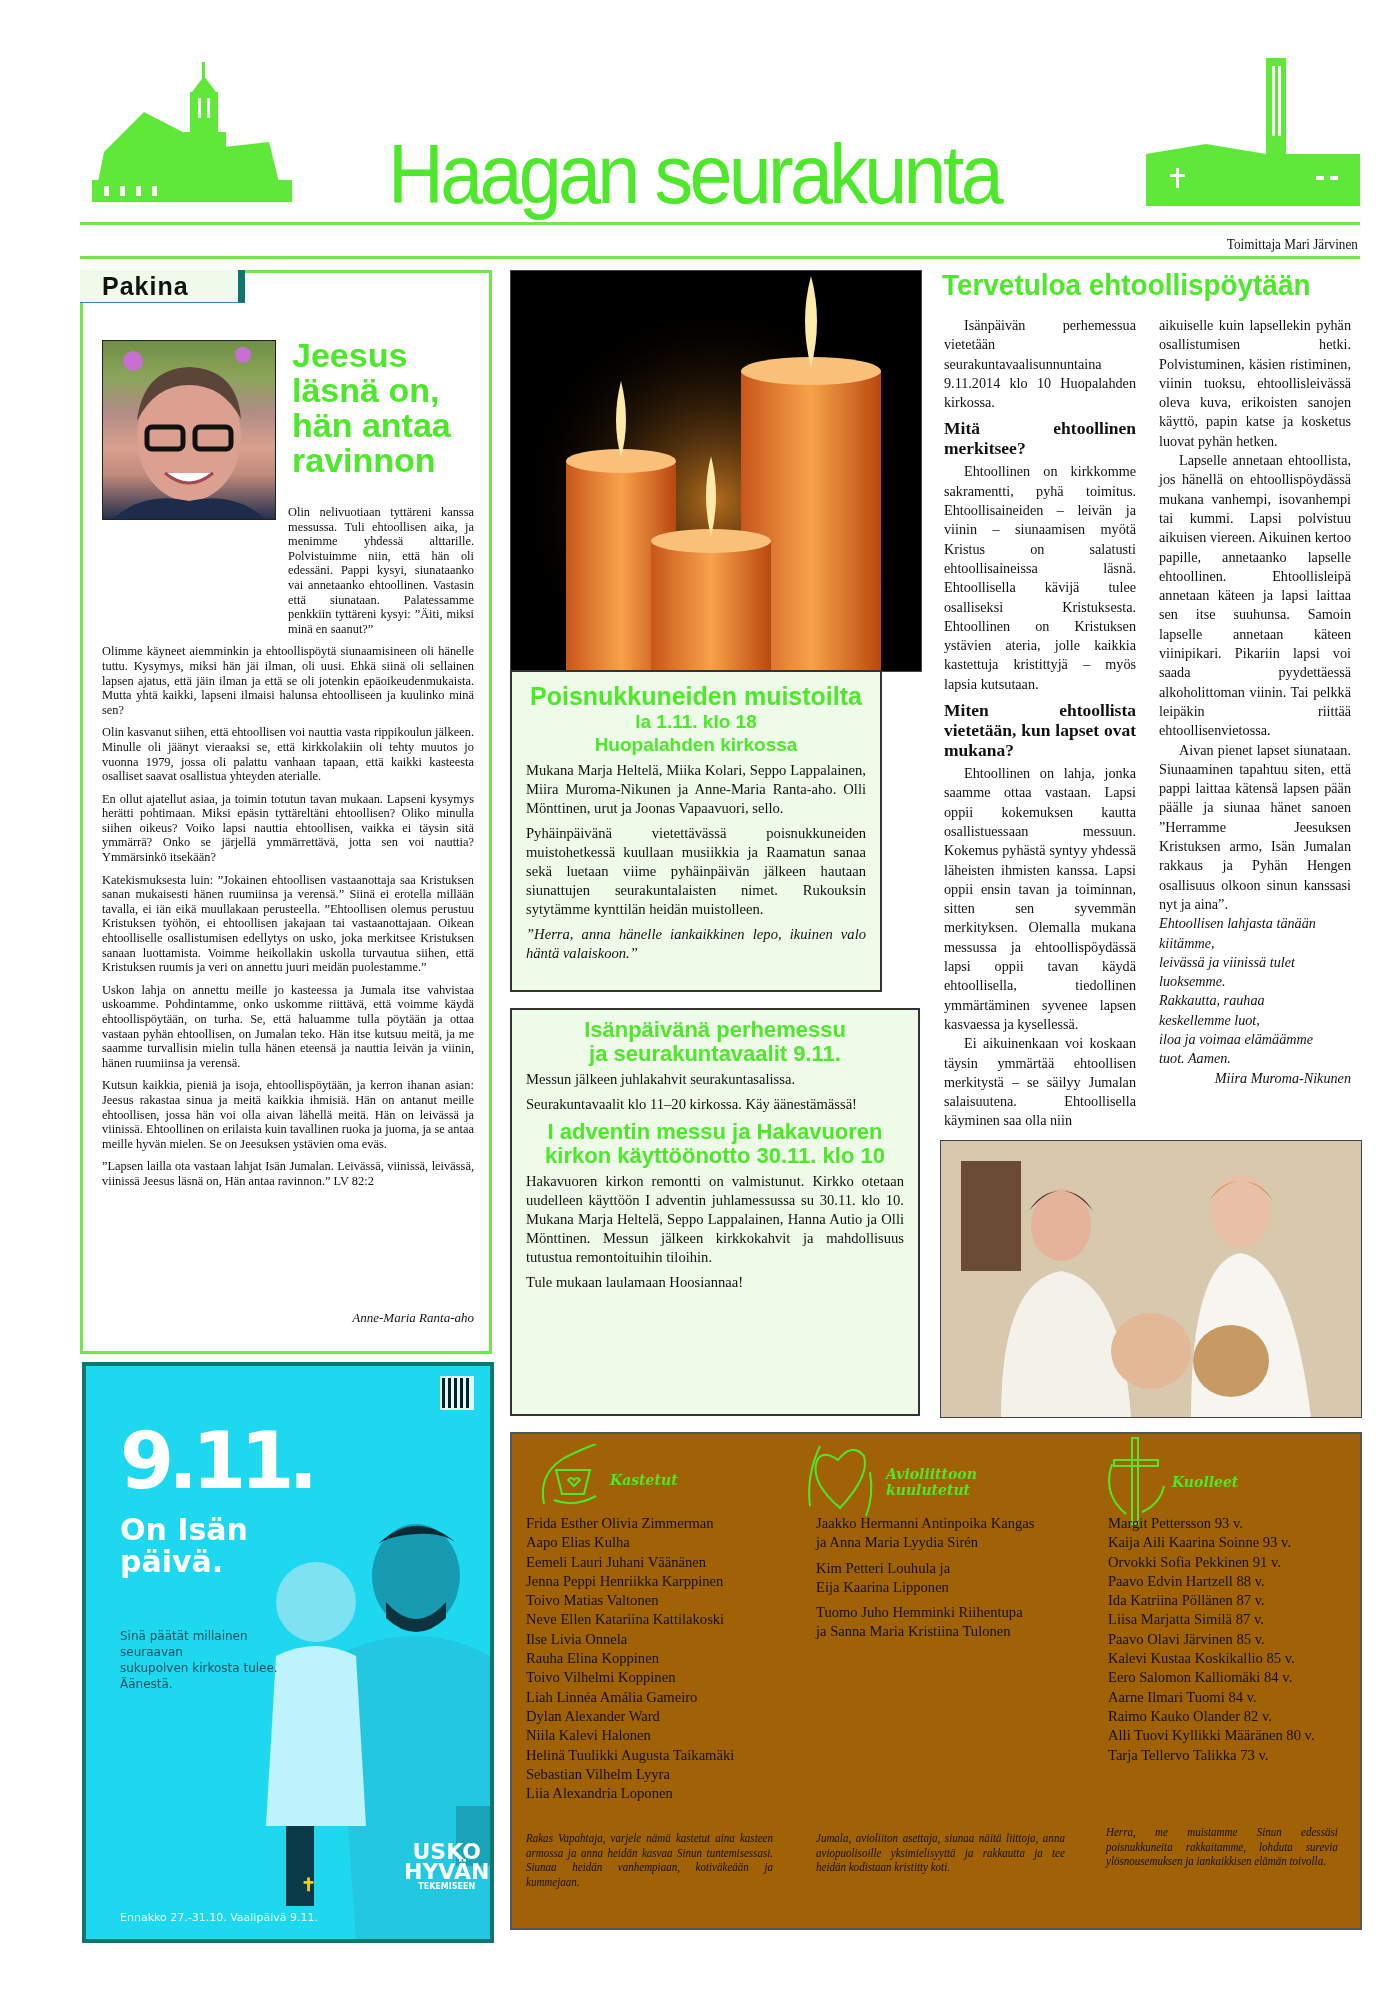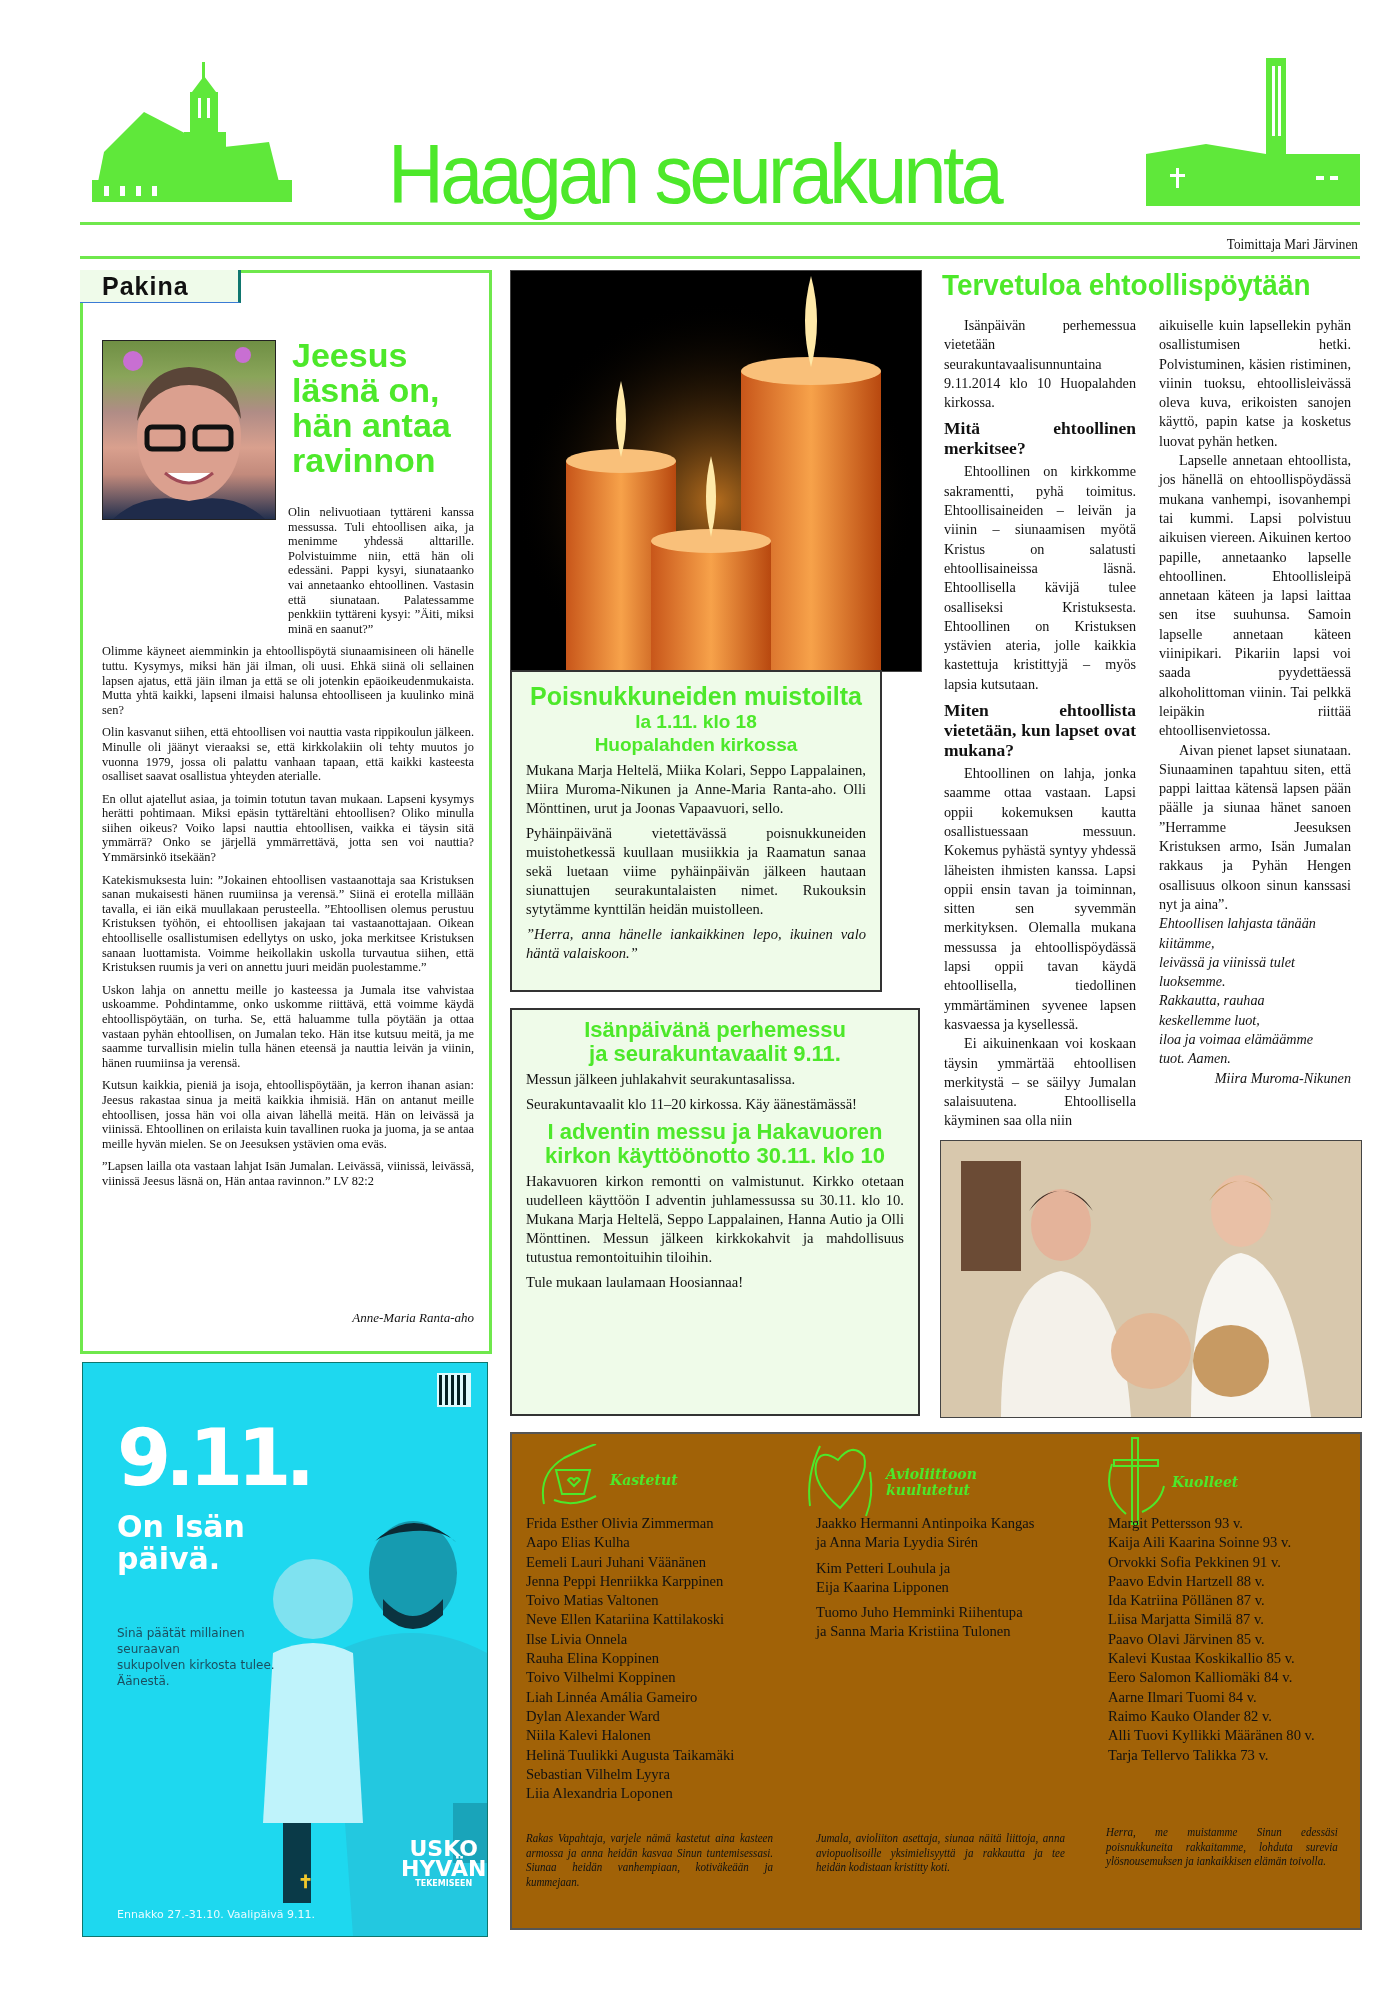--- a/index.html
+++ b/index.html
@@ -5,28 +5,28 @@
   html,body{margin:0;padding:0;background:#fff;}
   body{width:1400px;height:2000px;position:relative;overflow:hidden;font-family:"Liberation Serif",serif;color:#111;}
   .abs{position:absolute;}
   p{margin:0 0 8px 0;}
   
   #masthead-title{left:388px;top:132px;font-family:"Liberation Sans",sans-serif;font-size:84px;color:#4de82a;letter-spacing:-4px;transform:scaleX(.92);transform-origin:left top;line-height:1;}
   .hline{position:absolute;left:80px;width:1280px;height:3px;background:#6fe84c;}
   #editor{right:42px;top:236px;font-size:15px;font-family:"Liberation Serif",serif;transform:scaleX(.88);transform-origin:right top;}
   
   #pakina-box{left:80px;top:270px;width:406px;height:1078px;border:3px solid #6fe84c;}
-  #pakina-label{left:80px;top:270px;width:136px;height:32px;background:#effbea;border-right:3px solid #0f766e;border-bottom:1px solid #3a7bd5;font-family:"Liberation Sans",sans-serif;font-weight:bold;font-size:25px;letter-spacing:1px;padding-left:22px;line-height:32px;box-sizing:content-box;}
+  #pakina-label{left:80px;top:270px;width:136px;height:32px;background:#effbea;border-right:7px solid #0f766e;border-bottom:1px solid #3a7bd5;font-family:"Liberation Sans",sans-serif;font-weight:bold;font-size:25px;letter-spacing:1px;padding-left:22px;line-height:32px;box-sizing:content-box;}
   #author-photo{left:102px;top:340px;width:172px;height:178px;border:1px solid #222;background:linear-gradient(180deg,#6f8f44 0%,#8aa55a 20%,#b08c86 40%,#d9a08e 60%,#c28a7c 75%,#23304e 100%);}
   #article-title{left:292px;top:338px;font-family:"Liberation Sans",sans-serif;font-weight:bold;font-size:34px;line-height:35px;color:#4de82a;}
   #article-body{left:102px;top:505px;width:372px;font-size:12.4px;line-height:14.6px;text-align:justify;}
   #article-body .intro{margin-left:186px;}
   #article-author{right:926px;top:1310px;font-style:italic;font-size:13px;}
   
-  #ad{left:82px;top:1362px;width:404px;height:573px;background:#1ed8ef;border:1px solid #0f766e;overflow:hidden;}
+  #ad{left:82px;top:1362px;width:404px;height:573px;background:#1ed8ef;border:4px solid #0f766e;overflow:hidden;}
   #ad-date{left:34px;top:50px;font-family:"DejaVu Sans",sans-serif;font-weight:bold;font-size:78px;color:#fff;letter-spacing:-6px;}
   #ad-headline{left:34px;top:148px;font-family:"DejaVu Sans",sans-serif;font-weight:bold;font-size:30px;color:#fff;line-height:32px;}
   #ad-text{left:34px;top:262px;width:180px;font-family:"DejaVu Sans",sans-serif;font-size:12px;color:#1b4f60;line-height:16px;}
   #ad-footer{left:34px;top:545px;font-family:"DejaVu Sans",sans-serif;font-size:11px;color:#e8fbff;}
   #ad-logo{left:318px;top:476px;font-family:"DejaVu Sans",sans-serif;font-weight:bold;color:#fff;font-size:22px;line-height:20px;text-align:center;}
   #ad-logo .small{font-size:8px;display:block;line-height:10px;}
   #ad-qr{left:354px;top:10px;width:30px;height:30px;background:repeating-linear-gradient(90deg,#000 0 3px,#fff 3px 6px),#fff;border:2px solid #fff;opacity:.85;}
   #ad-cross{left:215px;top:508px;color:#f2c92c;font-size:18px;font-weight:bold;}
   #ad-people{left:160px;top:140px;width:244px;height:433px;}
   

